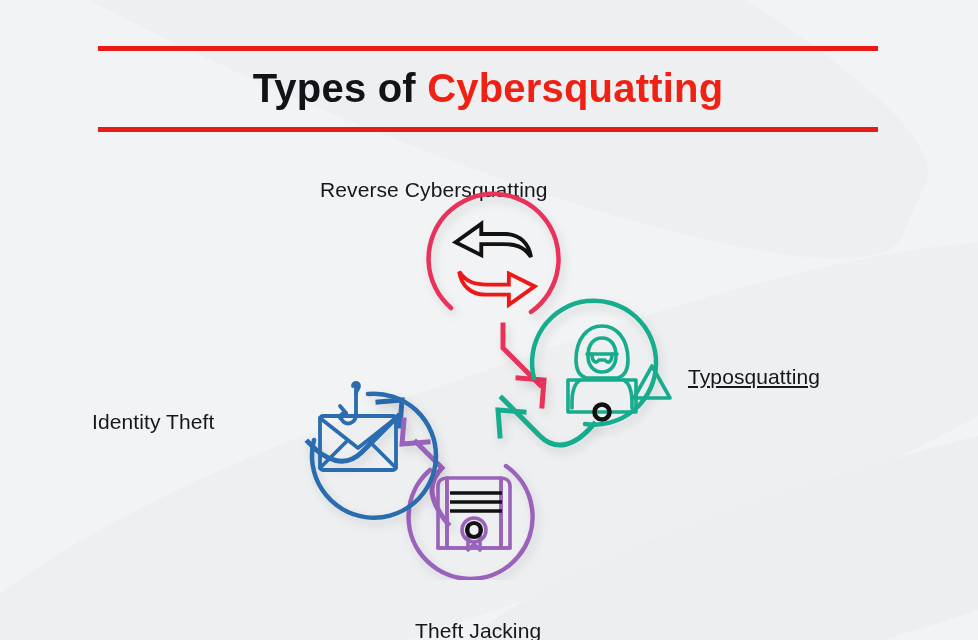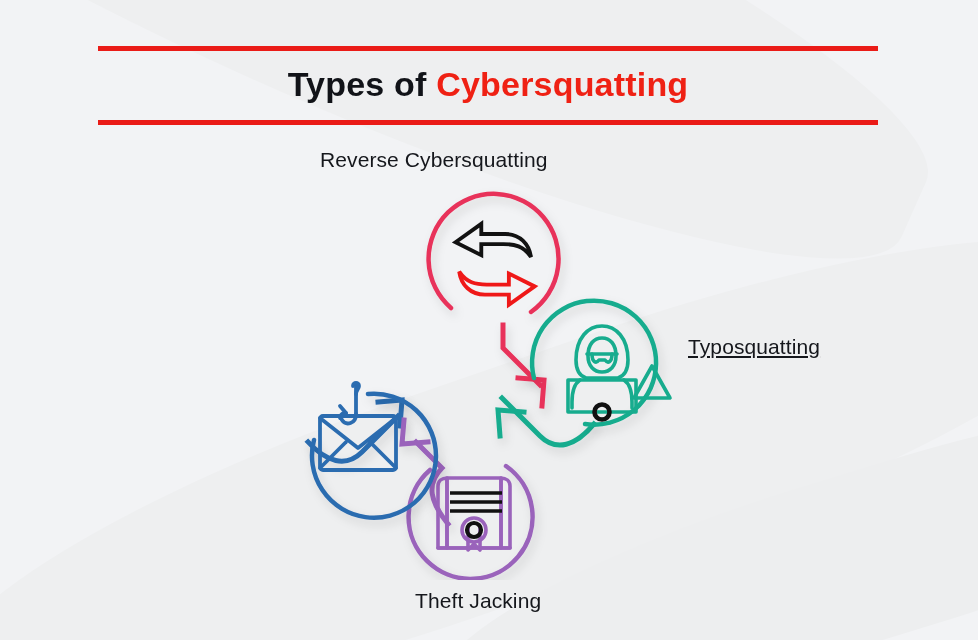--- a/index.html
+++ b/index.html
@@ -49,37 +49,38 @@
   .header {
     position:absolute;
     left:98px; top:46px;
     width:780px;
   }
   .rule { width:100%; height:5px; background:#ea1b17; }
   .rule-top { margin-bottom:0; }
   .rule-bot { margin-top:0; }
   .title {
     text-align:center;
-    font-size:34px;
+    font-size:40px;
     font-weight:bold;
     color:#111318;
     letter-spacing:0.2px;
     padding:14px 0 16px 0;
     line-height:1.15;
     white-space:nowrap;
   }
   .title .accent { color:#ef2114; }
 
   
   .label {
     position:absolute;
     font-size:21px;
     color:#15171c;
     white-space:nowrap;
     letter-spacing:0.1px;
+    margin-top:30px;
   }
   .label-top    { left:320px; top:148px; }
   .label-right  { left:688px; top:335px;text-decoration:underline; }
   .label-left   { left:92px;  top:380px; }
   .label-bottom { left:415px; top:589px; }
 
   
   .diagram {
     position:absolute;
     left:250px; top:180px;
@@ -101,20 +102,21 @@
     <div class="rule rule-top"></div>
     <div class="title">
       <span>Types of </span><span class="accent">Cybersquatting</span>
     </div>
     <div class="rule rule-bot"></div>
   </div>
 
   <div class="label label-top">Reverse Cybersquatting</div>
   <div class="label label-right">Typosquatting</div>
   <div class="label label-bottom">Theft Jacking</div>
+  <div class="label label-left">Identity Theft</div>
 
   <svg class="diagram" viewBox="0 0 460 400">
     <defs>
       <filter id="soft" x="-40%" y="-40%" width="180%" height="180%">
         <feDropShadow dx="3" dy="5" stdDeviation="5" flood-color="#000000" flood-opacity="0.13"></feDropShadow>
       </filter>
     </defs>
 
     <g filter="url(#soft)">
       <path d="M 58 262 C 76 282, 96 288, 112 272 L 148 236" fill="none" stroke="#2b6cb0" stroke-width="5" stroke-linecap="square" stroke-linejoin="miter"></path>

